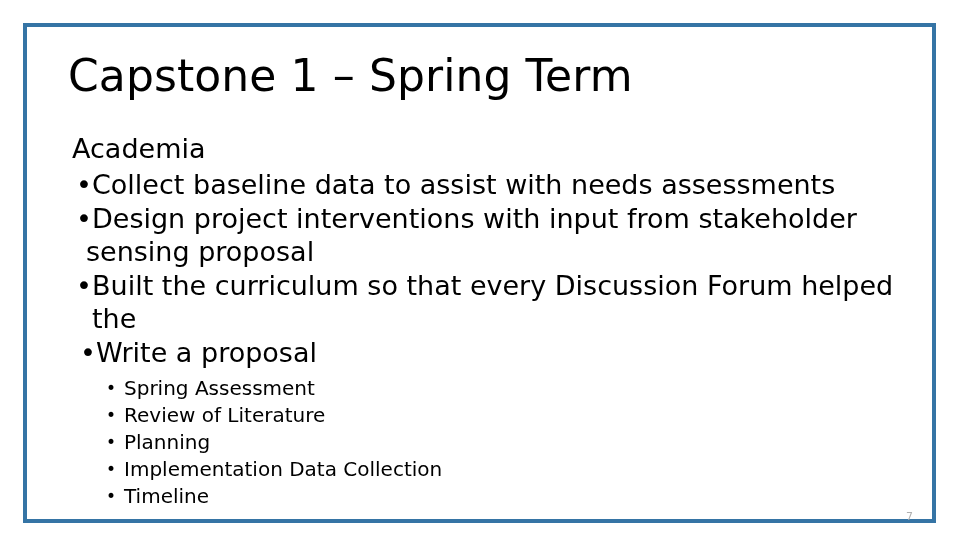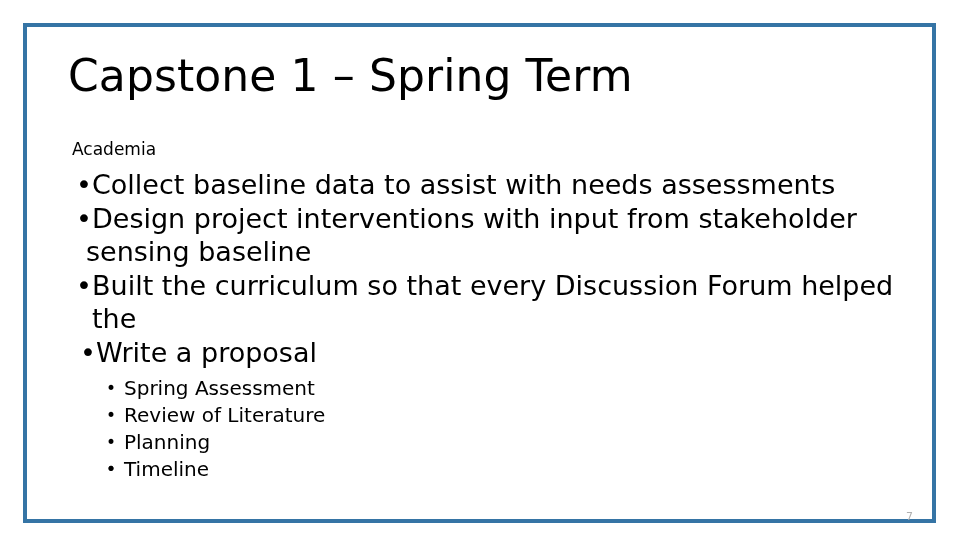--- a/index.html
+++ b/index.html
@@ -51,21 +51,21 @@
   .body-block {
     position: absolute;
     left: 68px;
     top: 132px;
     width: 835px;
     color: #000000;
   }
 
   
   .lead-line {
-    font-size: 17px;
+    font-size: 27px;
     line-height: 34px;
     padding-left: 4px;
     margin-bottom: 2px;
     white-space: nowrap;
   }
 
   
   .bullet-list {
     list-style: none;
     margin: 0;
@@ -147,21 +147,21 @@
     <ul class="bullet-list">
 
       <li class="bullet-item">
         <span class="dot">•</span>
         <span class="bl-text">Collect baseline data to assist with needs assessments</span>
       </li>
 
       <li class="bullet-item">
         <span class="dot">•</span>
         <span class="bl-text">Design project interventions with input from stakeholder</span>
-        <span class="bl-cont">sensing baseline</span>
+        <span class="bl-cont">sensing proposal</span>
       </li>
 
       <li class="bullet-item">
         <span class="dot">•</span>
         <span class="bl-text">Built the curriculum so that every Discussion Forum helped the</span>
       </li>
 
       <li class="bullet-item indented">
         <span class="dot">•</span>
         <span class="bl-text">Write a proposal</span>
@@ -177,20 +177,21 @@
       <li class="sub-item">
         <span class="dot">•</span>
         <span>Review of Literature</span>
       </li>
       <li class="sub-item">
         <span class="dot">•</span>
         <span>Planning</span>
       </li>
       <li class="sub-item">
         <span class="dot">•</span>
+        <span>Implementation Data Collection</span>
       </li>
       <li class="sub-item">
         <span class="dot">•</span>
         <span>Timeline</span>
       </li>
     </ul>
 
   </div>
 
   <div class="page-number">7</div>

